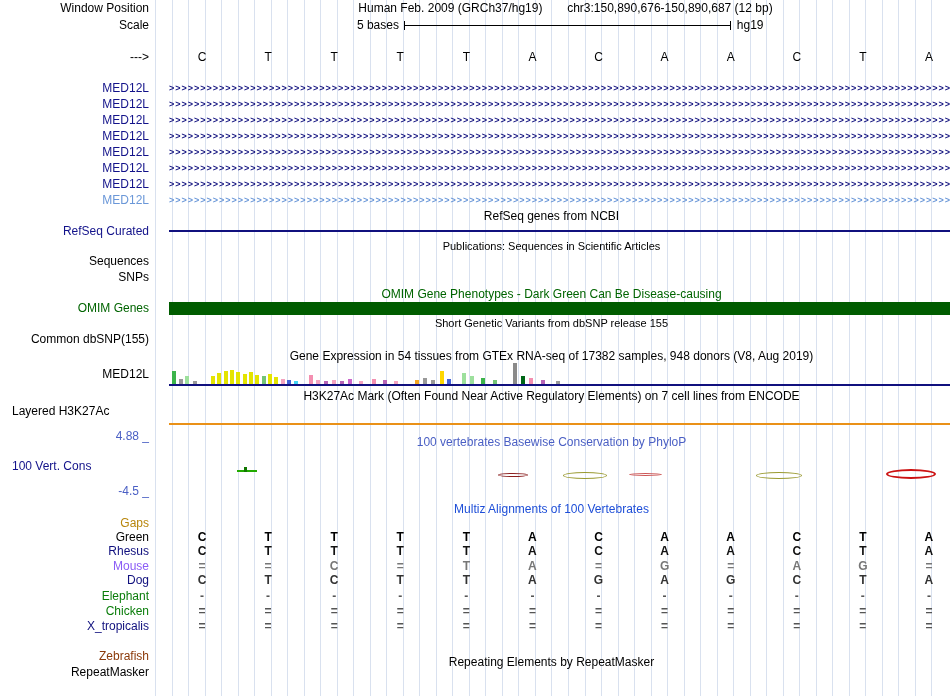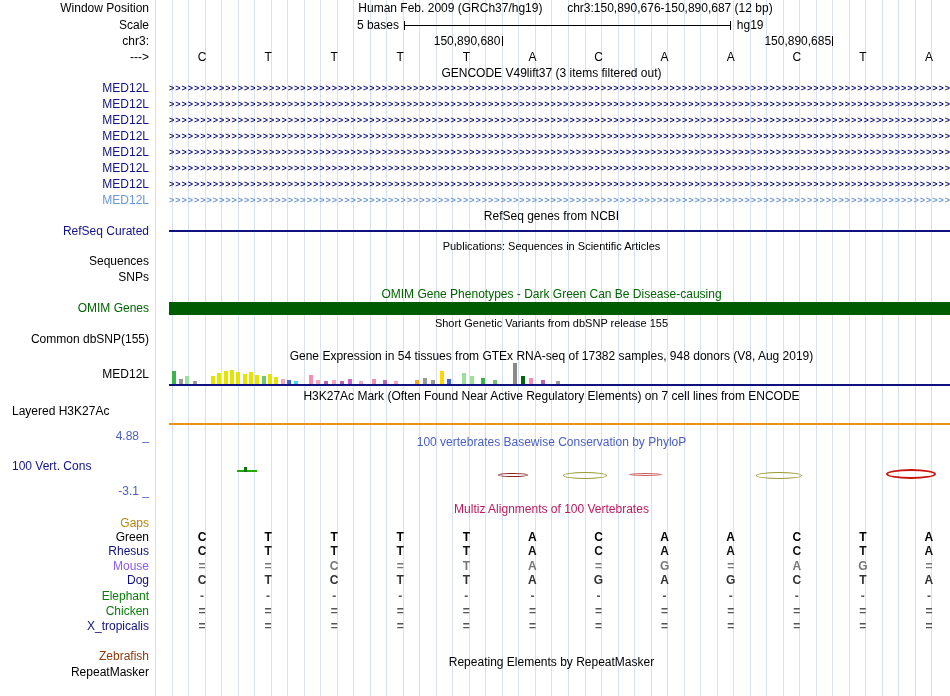--- a/index.html
+++ b/index.html
@@ -56,49 +56,39 @@
 
   <div class="row" style="top:17px;height:17px;line-height:17px">
     <div class="label">Scale</div>
     <div class="track">
       <span style="position:absolute;left:18%;width:11%;text-align:right">5 bases</span>
       <div class="scale-line" style="left:29.6%;width:41.3%"></div>
       <span style="position:absolute;left:71.6%">hg19</span>
     </div>
   </div>
 
-  <div class="row" style="top:34px;height:15px;line-height:15px">
-    <div class="label">chr3:</div>
-    <div class="track">
-      <div class="rnum" style="left:0;width:41.8%">150,890,680</div>
-      <div class="tick" style="left:42%"></div>
-      <div class="rnum" style="left:42%;width:41.5%">150,890,685</div>
-      <div class="tick" style="left:83.6%"></div>
-    </div>
-  </div>
 
   <div class="row" style="top:49px;height:16px;line-height:16px">
     <div class="label">---&gt;</div>
     <div class="track" id="base-cells">
         <span class="cell" style="left: 0%;">C</span>
         <span class="cell" style="left: 8.33333%;">T</span>
         <span class="cell" style="left: 16.6667%;">T</span>
         <span class="cell" style="left: 25%;">T</span>
         <span class="cell" style="left: 33.3333%;">T</span>
         <span class="cell" style="left: 41.6667%;">A</span>
         <span class="cell" style="left: 50%;">C</span>
         <span class="cell" style="left: 58.3333%;">A</span>
         <span class="cell" style="left: 66.6667%;">A</span>
         <span class="cell" style="left: 75%;">C</span>
         <span class="cell" style="left: 83.3333%;">T</span>
         <span class="cell" style="left: 91.6667%;">A</span>
       </div>
   </div>
 
-  <div class="trow title-link" style="top:66px;height:14px;line-height:14px">GENCODE V49lift37 (3 items filtered out)</div>
   <div id="gencode-rows">
       <div class="row" style="top: 80px; height: 16px; line-height: 16px;">
         <div class="label gene-label">MED12L</div>
         <div class="track">
           <div class="arrows">&gt;&gt;&gt;&gt;&gt;&gt;&gt;&gt;&gt;&gt;&gt;&gt;&gt;&gt;&gt;&gt;&gt;&gt;&gt;&gt;&gt;&gt;&gt;&gt;&gt;&gt;&gt;&gt;&gt;&gt;&gt;&gt;&gt;&gt;&gt;&gt;&gt;&gt;&gt;&gt;&gt;&gt;&gt;&gt;&gt;&gt;&gt;&gt;&gt;&gt;&gt;&gt;&gt;&gt;&gt;&gt;&gt;&gt;&gt;&gt;&gt;&gt;&gt;&gt;&gt;&gt;&gt;&gt;&gt;&gt;&gt;&gt;&gt;&gt;&gt;&gt;&gt;&gt;&gt;&gt;&gt;&gt;&gt;&gt;&gt;&gt;&gt;&gt;&gt;&gt;&gt;&gt;&gt;&gt;&gt;&gt;&gt;&gt;&gt;&gt;&gt;&gt;&gt;&gt;&gt;&gt;&gt;&gt;&gt;&gt;&gt;&gt;&gt;&gt;&gt;&gt;&gt;&gt;&gt;&gt;&gt;&gt;&gt;&gt;&gt;&gt;&gt;&gt;&gt;&gt;&gt;&gt;&gt;&gt;&gt;&gt;&gt;&gt;&gt;&gt;&gt;&gt;&gt;&gt;&gt;&gt;&gt;&gt;&gt;&gt;&gt;&gt;&gt;&gt;&gt;&gt;&gt;&gt;&gt;&gt;&gt;&gt;&gt;&gt;&gt;&gt;&gt;&gt;&gt;&gt;&gt;&gt;&gt;&gt;&gt;&gt;&gt;&gt;&gt;&gt;&gt;&gt;&gt;&gt;&gt;&gt;&gt;&gt;&gt;&gt;&gt;&gt;&gt;&gt;&gt;&gt;&gt;&gt;&gt;&gt;&gt;&gt;&gt;&gt;&gt;&gt;&gt;&gt;&gt;&gt;&gt;&gt;&gt;&gt;&gt;&gt;&gt;&gt;&gt;&gt;&gt;&gt;&gt;&gt;&gt;&gt;&gt;&gt;&gt;&gt;&gt;&gt;&gt;&gt;&gt;&gt;&gt;&gt;&gt;&gt;&gt;&gt;&gt;&gt;&gt;&gt;&gt;&gt;&gt;&gt;&gt;&gt;&gt;&gt;&gt;&gt;&gt;&gt;&gt;&gt;&gt;&gt;&gt;&gt;&gt;&gt;&gt;&gt;&gt;&gt;&gt;&gt;&gt;&gt;&gt;&gt;&gt;&gt;&gt;&gt;&gt;&gt;&gt;&gt;&gt;&gt;&gt;&gt;&gt;&gt;&gt;&gt;&gt;&gt;&gt;&gt;&gt;&gt;&gt;&gt;</div>
         </div>
       </div>
       <div class="row" style="top: 96px; height: 16px; line-height: 16px;">
         <div class="label gene-label">MED12L</div>
         <div class="track">
@@ -245,24 +235,24 @@
   <div id="cons-marks">
       <div class="cons" style="left: 10.4%; top: 4px; width: 20px; height: 2px; background: rgb(34, 170, 0);"></div>
       <div class="cons" style="left: 11.2%; top: 1px; width: 3px; height: 5px; background: rgb(17, 119, 0);"></div>
       <div class="cons" style="left: 43.2%; top: 7px; width: 30px; height: 4px; border: 1px solid rgb(139, 32, 32); border-radius: 50%;"></div>
       <div class="cons" style="left: 51.4%; top: 6px; width: 44px; height: 7px; border: 1px solid rgb(154, 154, 48); border-radius: 50%;"></div>
       <div class="cons" style="left: 59.8%; top: 7px; width: 33px; height: 3px; border: 1px solid rgb(204, 85, 85); border-radius: 50%;"></div>
       <div class="cons" style="left: 75.8%; top: 6px; width: 46px; height: 7px; border: 1px solid rgb(154, 154, 48); border-radius: 50%;"></div>
       <div class="cons" style="left: 92.2%; top: 3px; width: 50px; height: 10px; border: 2px solid rgb(204, 17, 17); border-radius: 50%;"></div>
     </div>
   <div class="row" style="top:484px;height:14px;line-height:14px">
-    <div class="label axis">-3.1 _</div>
-  </div>
-
-  <div class="trow title-link" style="top:502px;height:14px;line-height:14px;color:#be185d">Multiz Alignments of 100 Vertebrates</div>
+    <div class="label axis">-4.5 _</div>
+  </div>
+
+  <div class="trow title-link" style="top:502px;height:14px;line-height:14px;color:#1d4ed8">Multiz Alignments of 100 Vertebrates</div>
   <div id="align-rows">
       <div class="row" style="top: 516px; height: 14px; line-height: 14px;">
         <div class="label" style="color: rgb(184, 134, 11);">Gaps</div>
         <div class="track"></div>
       </div>
       <div class="row" style="top: 530px; height: 14px; line-height: 14px;">
         <div class="label" style="color: rgb(0, 0, 0);">Green</div>
         <div class="track">
           <span class="cell" style="left: 0%; color: rgb(0, 0, 0);">C</span>
           <span class="cell" style="left: 8.33333%; color: rgb(0, 0, 0);">T</span>

